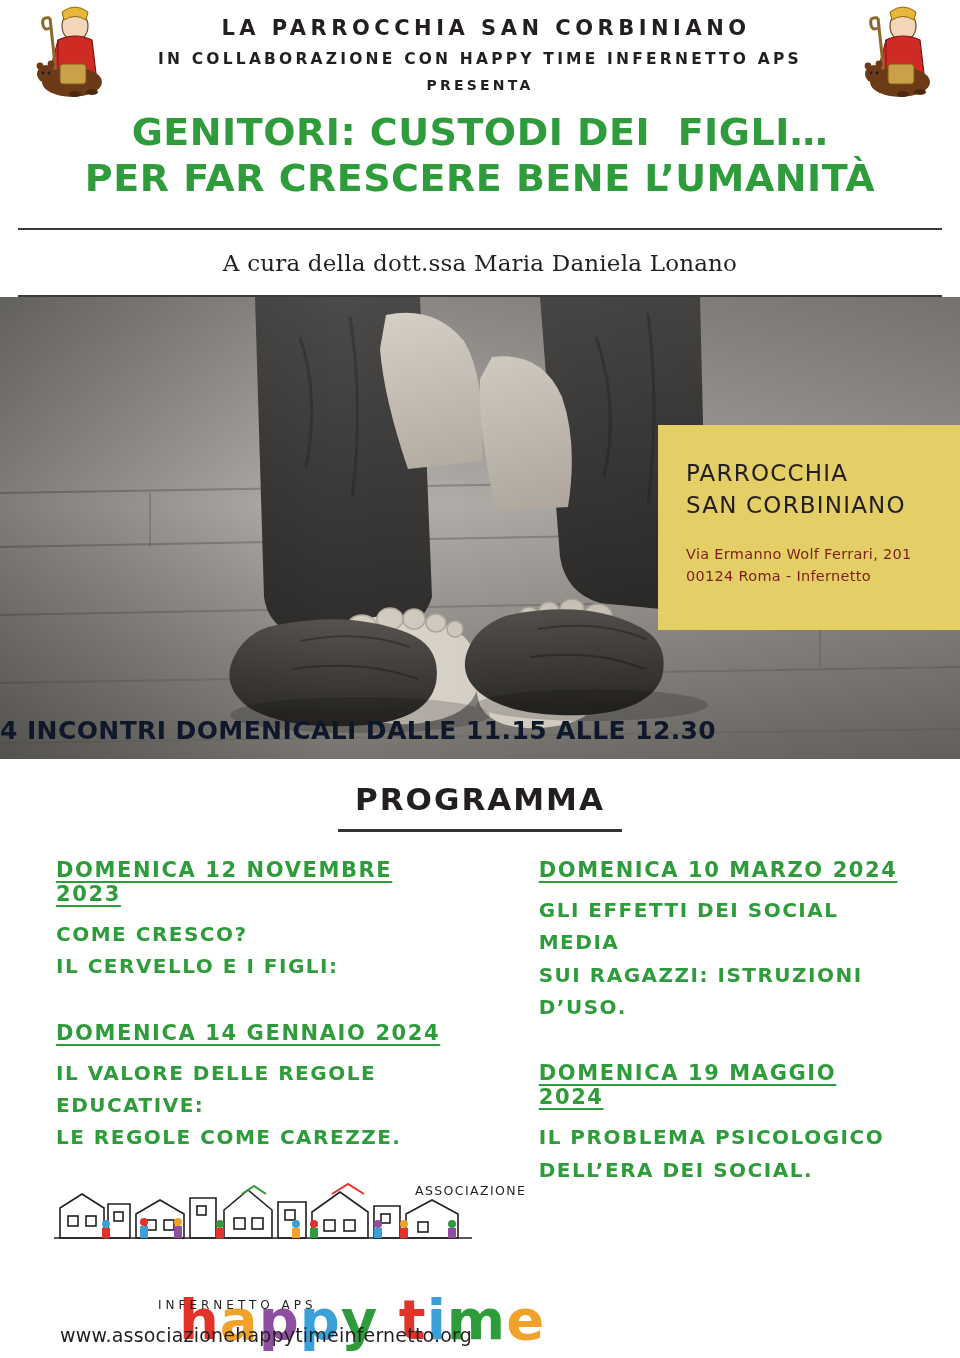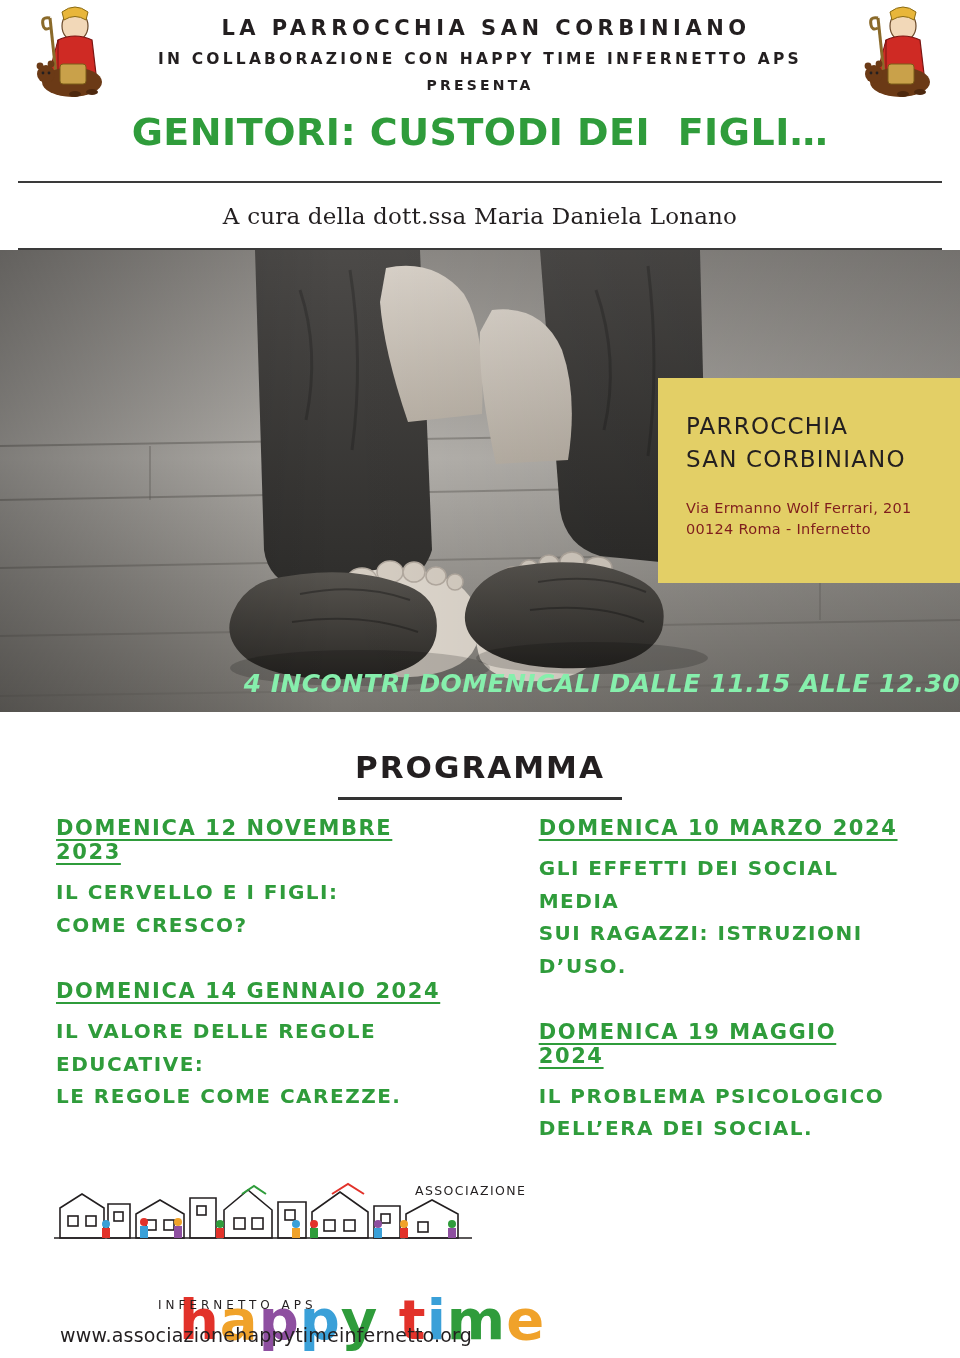--- a/index.html
+++ b/index.html
@@ -124,51 +124,50 @@
     letter-spacing: 0.3px;
     color: #7f1d1d;
     line-height: 1.5;
   }
 
   .meetings {
     position: absolute;
     left: 0;
     right: 0;
     bottom: 14px;
-    text-align: right;
+    text-align: left;
     font-family: "DejaVu Sans", sans-serif;
     font-weight: bold;
     font-size: 25px;
     letter-spacing: 0.4px;
-    color: #86efac;
-    font-style: italic;
+    color: #0f172a;
   }
 
   
   .program-wrap {
-    padding-top: 37px;
+    padding-top: 22px;
     text-align: center;
   }
   .program-title {
     font-family: "DejaVu Sans", sans-serif;
     font-weight: bold;
     font-size: 31px;
     letter-spacing: 2px;
     color: #231f20;
   }
   .program-underline {
     width: 284px;
     height: 3px;
     background: #333;
     margin: 12px auto 0 auto;
   }
 
   .columns {
     display: flex;
-    margin-top: 16px;
+    margin-top: 26px;
     padding: 0 56px 0 56px;
     box-sizing: border-box;
     gap: 27px;
   }
   .col {
     width: 50%;
     box-sizing: border-box;
   }
   .col.right { padding-left: 46px; }
 
@@ -290,20 +289,21 @@
     <rect x="40" y="60" width="26" height="20" rx="3" fill="#c9a14a" stroke="#7a5c18" stroke-width="1"></rect>
   </svg>
 
   <div class="org-line1">LA PARROCCHIA SAN CORBINIANO</div>
   <div class="org-line2">IN COLLABORAZIONE CON HAPPY TIME INFERNETTO APS</div>
   <div class="org-line3">PRESENTA</div>
 </div>
 
 <div class="title-block">
   <div class="title-line">GENITORI: CUSTODI DEI  FIGLI…</div>
+  <div class="title-line">PER FAR CRESCERE BENE L’UMANITÀ</div>
 </div>
 
 <div class="rule top"></div>
 <div class="curator">A cura della dott.ssa Maria Daniela Lonano</div>
 <div class="rule bottom"></div>
 
 <div class="photo">
   <svg class="photo-canvas" viewBox="0 0 960 462" preserveAspectRatio="none">
     <defs>
       <linearGradient id="floorG" x1="0" y1="0" x2="0" y2="1">
@@ -410,22 +410,22 @@
 <div class="program-wrap">
   <div class="program-title">PROGRAMMA</div>
   <div class="program-underline"></div>
 </div>
 
 <div class="columns">
   <div class="col left">
 
     <div class="session">
       <div class="session-date">DOMENICA 12 NOVEMBRE 2023</div>
+      <div class="session-line">COME CRESCO?</div>
       <div class="session-line">IL CERVELLO E I FIGLI:</div>
-      <div class="session-line">COME CRESCO?</div>
     </div>
 
     <div class="session">
       <div class="session-date">DOMENICA 14 GENNAIO 2024</div>
       <div class="session-line">IL VALORE DELLE REGOLE</div>
       <div class="session-line">EDUCATIVE:</div>
       <div class="session-line">LE REGOLE COME CAREZZE.</div>
     </div>
 
   </div>

